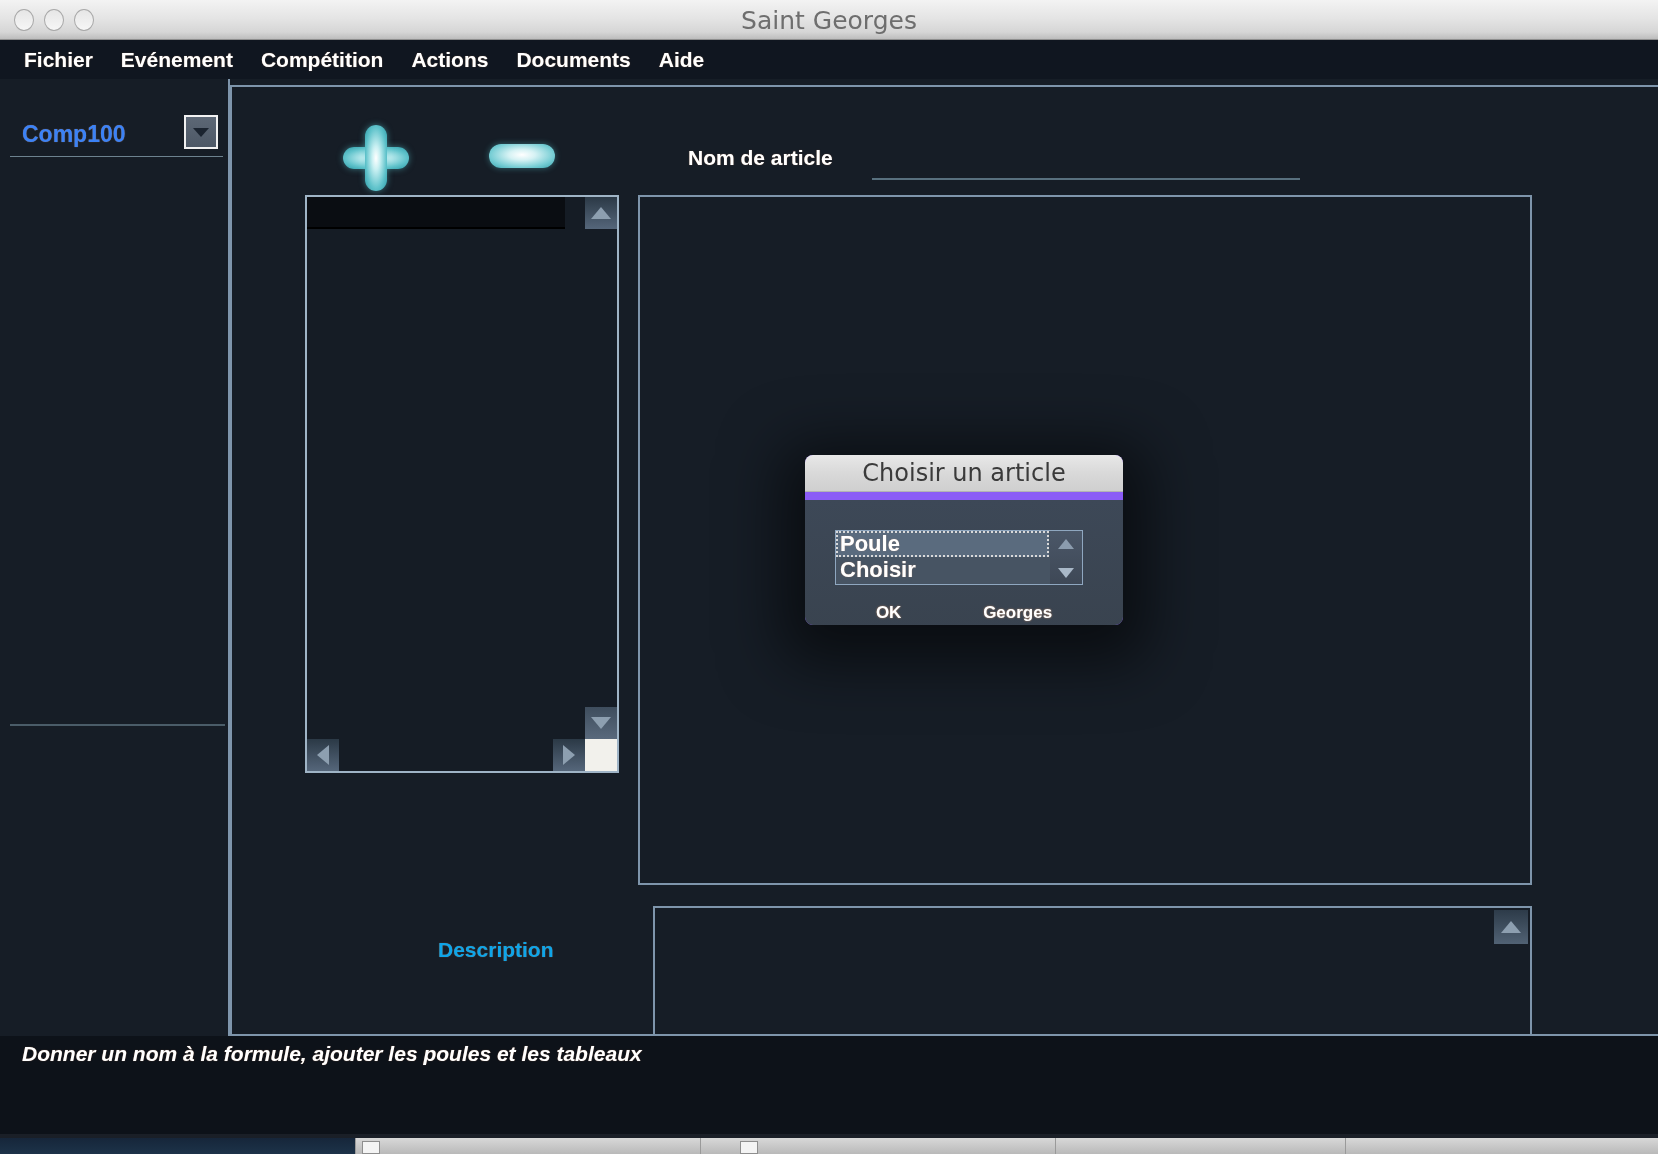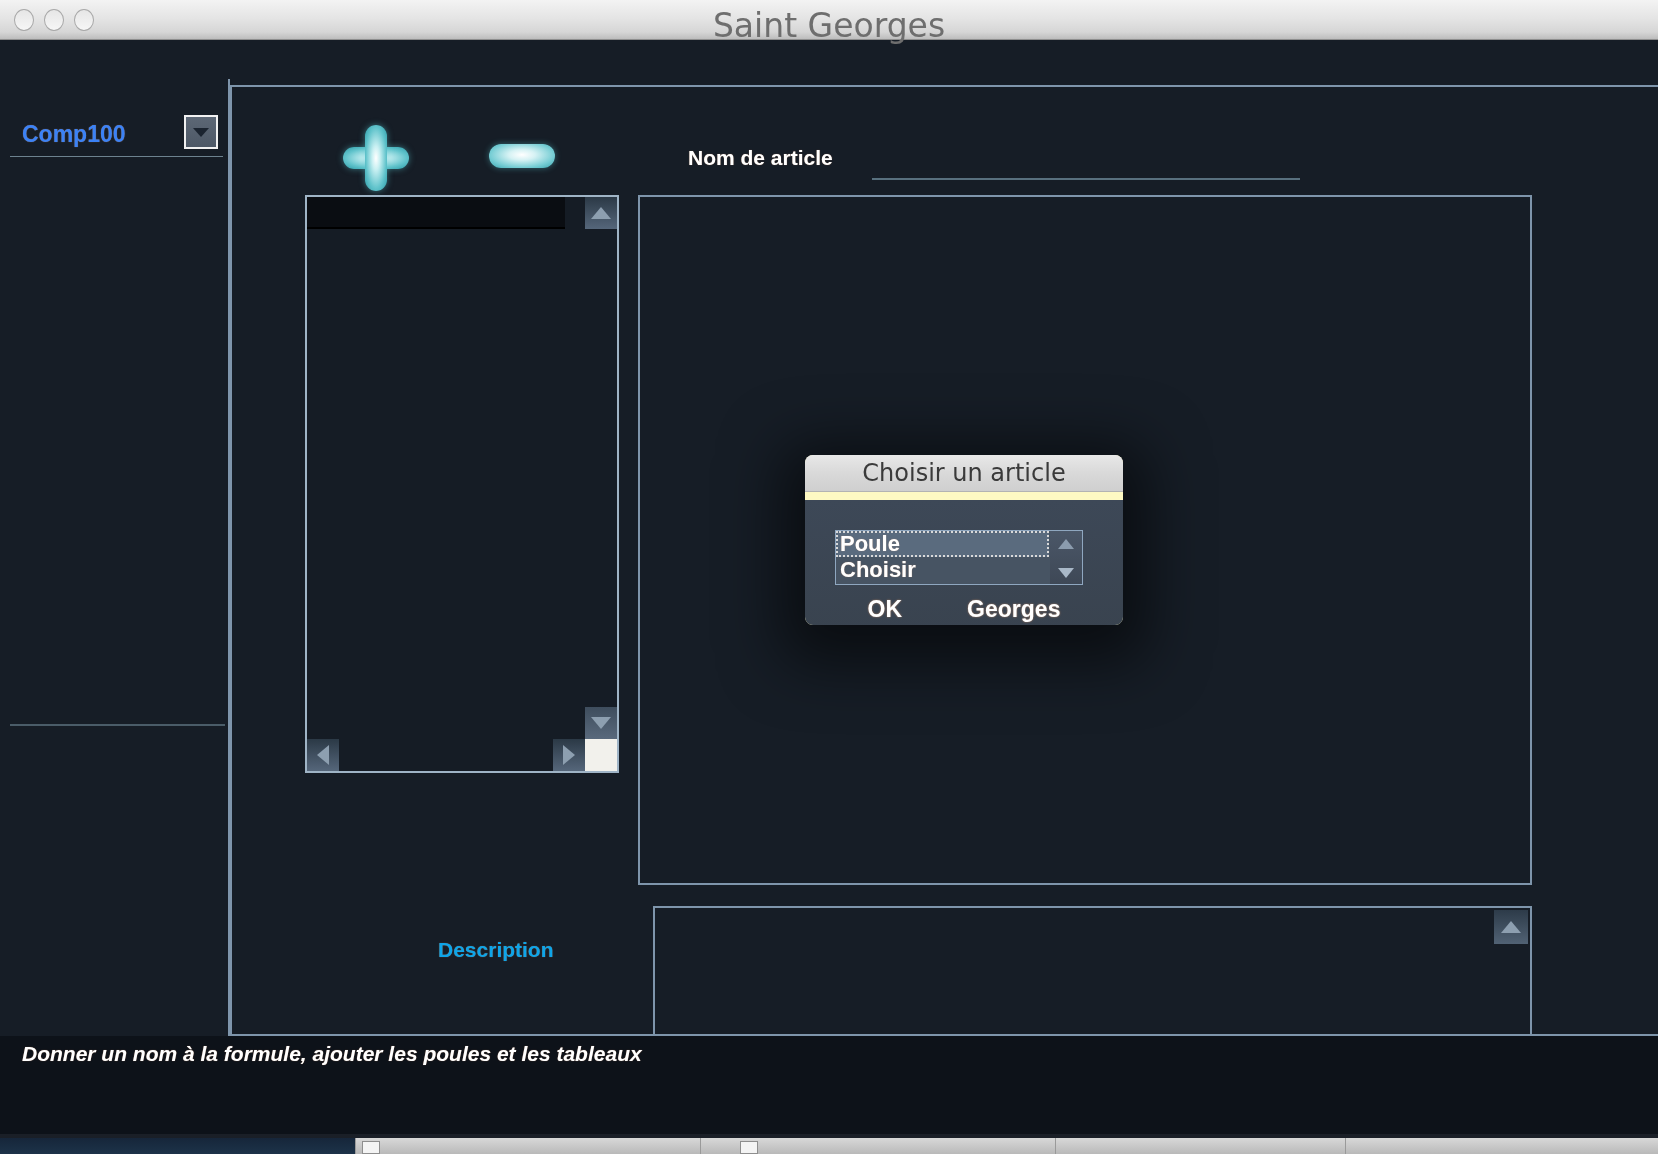--- a/index.html
+++ b/index.html
@@ -40,21 +40,21 @@
     width: 20px; height: 22px;
     border-radius: 50%;
     background: linear-gradient(to bottom, #e6e6e6, #f6f6f6);
     border: 1px solid #a8a8a8;
   }
   #title-text {
     position: absolute;
     left: 0; top: 6px;
     width: 1658px;
     text-align: center;
-    font-size: 33px;
+    font-size: 25px;
     color: #6e6e6e;
     font-family: "DejaVu Sans", sans-serif;
     letter-spacing: 0px;
   }
 
   
   #menu-bar {
     position: absolute;
     left: 0; top: 40px;
     width: 1658px;
@@ -348,21 +348,21 @@
     left: 0; top: 0;
     width: 1658px; height: 1154px;
     pointer-events: none;
   }
   #dialog-choisir {
     position: absolute;
     left: 805px; top: 455px;
     width: 318px;
     height: 170px;
     border-radius: 8px;
-    background: #fef9c3;
+    background: #8b5cf6;
     box-shadow: 0 14px 60px 24px rgba(0,0,0,0.55);
     pointer-events: auto;
     overflow: hidden;
   }
   #dialog-titlebar {
     position: absolute;
     left: 0; top: 0;
     width: 318px; height: 37px;
     background: linear-gradient(to bottom, #e8e8e8 0%, #d9d9d9 50%, #cfcfcf 100%);
     border-bottom: 1px solid #b3b3b3;
@@ -435,21 +435,21 @@
   #dialog-buttons {
     position: absolute;
     left: 0; bottom: 10px;
     width: 318px;
     display: flex;
     justify-content: space-around;
     padding: 0 30px;
   }
   .dlg-button {
     color: #ffffff;
-    font-size: 23px;
+    font-size: 17px;
     font-weight: bold;
     font-family: "Liberation Sans", sans-serif;
     text-shadow: 0 0 2px rgba(255,170,110,0.6);
     cursor: pointer;
     background: none;
     border: none;
   }
 </style>
 </head>
 <body>
@@ -458,20 +458,28 @@
 
   <div id="title-bar">
     <div id="window-controls">
       <div class="win-dot"></div>
       <div class="win-dot"></div>
       <div class="win-dot"></div>
     </div>
     <div id="title-text">Saint Georges</div>
   </div>
 
+  <div id="menu-bar">
+    <div class="menu-item">Fichier</div>
+    <div class="menu-item">Evénement</div>
+    <div class="menu-item">Compétition</div>
+    <div class="menu-item">Actions</div>
+    <div class="menu-item">Documents</div>
+    <div class="menu-item">Aide</div>
+  </div>
 
   <div id="sidebar">
     <div id="sidebar-combo">
       <span id="sidebar-combo-label">Comp100</span>
       <span id="sidebar-combo-arrow"></span>
     </div>
     <div id="sidebar-divider"></div>
   </div>
 
   <div id="main-panel"></div>

